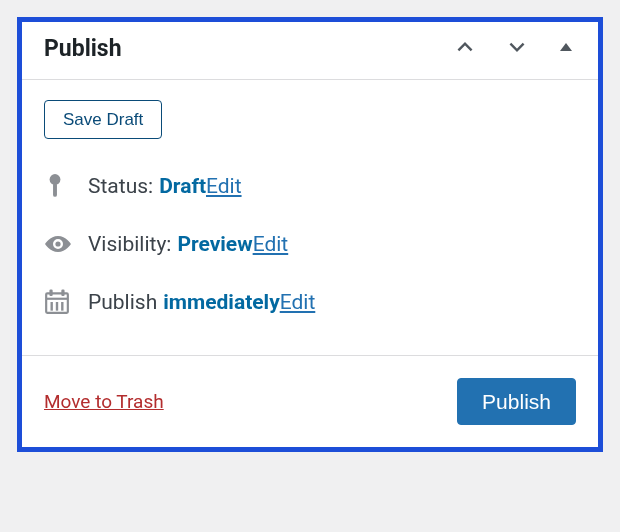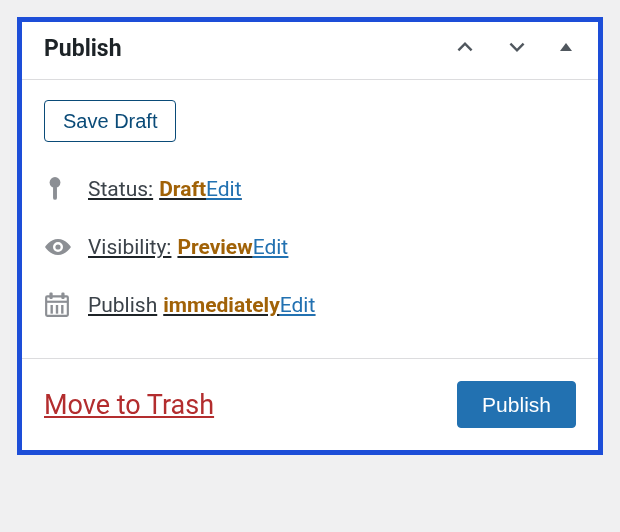--- a/index.html
+++ b/index.html
@@ -45,29 +45,28 @@
     .section-actions {
       display: flex;
       justify-content: space-between;
       align-items: center;
       padding: 20px 22px 12px 22px;
     }
     .btn-outline {
       background: #fff;
       border: 1.5px solid #0a4b78;
       color: #0a4b78;
-      font-size: 20px;
+      font-size: 17px;
       padding: 10px 18px;
       border-radius: 4px;
       cursor: pointer;
       line-height: 1;
     }
     .meta-list {
       padding: 6px 22px 24px 22px;
-      text-decoration: underline;
     }
     .meta-row {
       display: flex;
       align-items: center;
       padding: 16px 0;
       font-size: 21px;
       color: #3c434a;
     }
     .meta-icon {
       width: 30px;
@@ -77,39 +76,39 @@
       align-items: center;
       justify-content: flex-start;
       color: #8c8f94;
       flex-shrink: 0;
     }
     .meta-label {
     }
     .meta-value {
       font-weight: 700;
       margin-left: 6px;
-      color: #a16207;
+      color: #0369a1;
     }
     .edit-link {
       color: #2271b1;
       text-decoration: underline;
       margin-left: 0;
       cursor: pointer;
     }
     .metabox-footer {
       border-top: 1px solid #dcdcde;
       padding: 22px 22px;
       display: flex;
       justify-content: space-between;
       align-items: center;
     }
     .trash-link {
       color: #b32d2e;
       text-decoration: underline;
-      font-size: 27px;
+      font-size: 19px;
       cursor: pointer;
     }
     .btn-primary {
       background: #2271b1;
       color: #fff;
       border: 1px solid #2271b1;
       font-size: 21px;
       padding: 12px 24px;
       border-radius: 4px;
       cursor: pointer;

